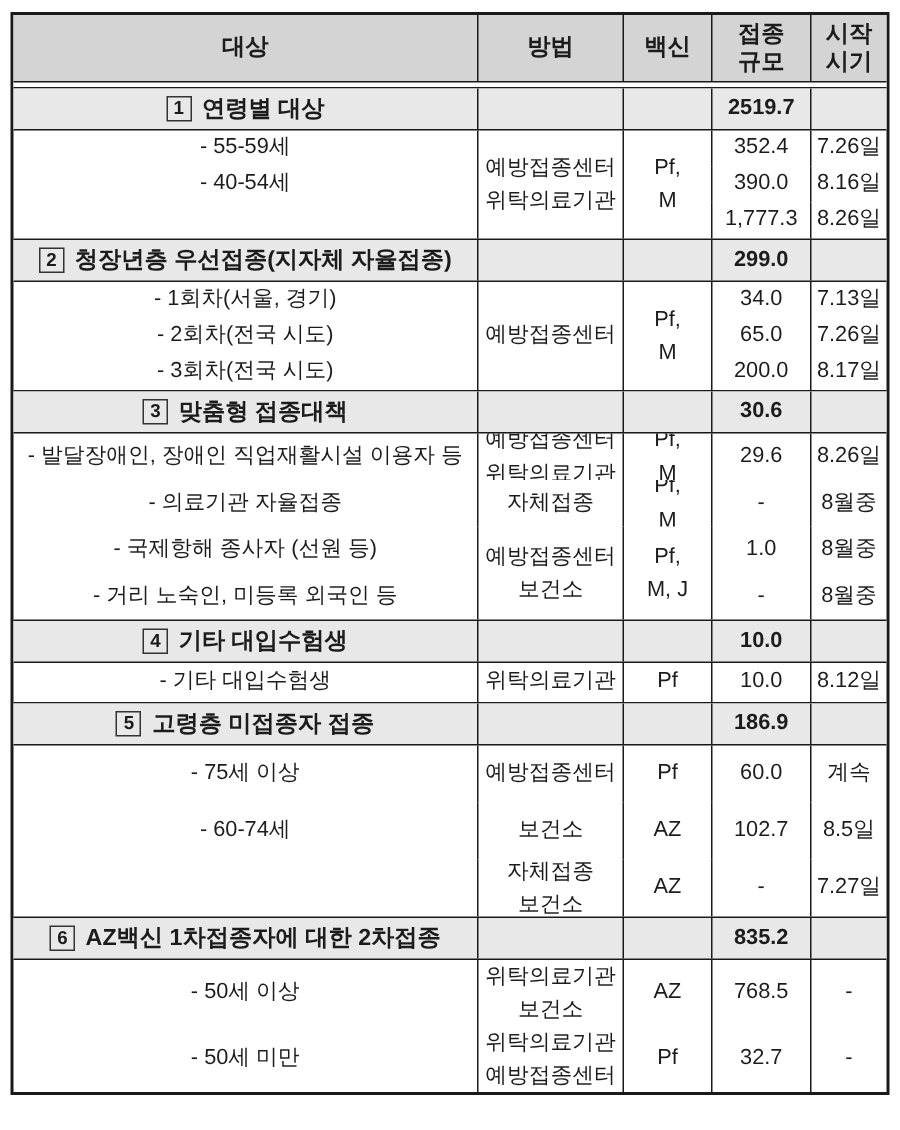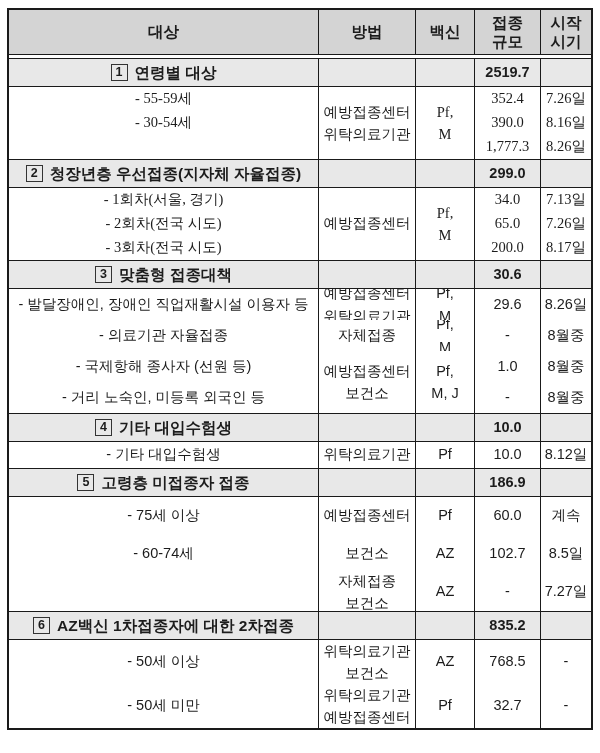--- a/index.html
+++ b/index.html
@@ -35,21 +35,21 @@
   .sec-head .total { font-weight:700; font-size:14.5px; }
   .numbox {
     display:inline-flex; align-items:center; justify-content:center;
     width:17px; height:17px; border:1.5px solid #333;
     font-size:12.5px; font-weight:700; margin-right:7px; line-height:1;
   }
 
   
   .body { border-bottom:1.5px solid #1a1a1a; }
   .body:last-child { border-bottom:none; }
-  .body-s1,.body-s2 { grid-template-rows:repeat(3,24px);font-family:Liberation Serif, serif; }
+  .body-s1,.body-s2 { grid-template-rows:repeat(3,24px); }
   .body-s3 { grid-template-rows:repeat(4,31px); }
   .body-s4 { grid-template-rows:26px; }
   .body-s5 { grid-template-rows:repeat(3,38px); }
   .body-s6 { grid-template-rows:repeat(2,44px);border-radius:30px; }
   .ml { line-height:1.55; }
 </style>
 </head>
 <body>
 
 <div class="page">
@@ -76,21 +76,21 @@
         <span class="numbox">1</span>
         <span>연령별 대상</span>
       </div>
       <div class="cell vline"></div>
       <div class="cell vline"></div>
       <div class="cell vline total">2519.7</div>
       <div class="cell vline"></div>
     </div>
     <div class="grid body body-s1">
       <div class="cell" style="grid-column:1;grid-row:1">- 55-59세</div>
-      <div class="cell" style="grid-column:1;grid-row:2">- 30-54세</div>
+      <div class="cell" style="grid-column:1;grid-row:2">- 40-54세</div>
       <div class="cell vline ml" style="grid-column:2;grid-row:1/span 3">
         <span>예방접종센터</span>
         <span>위탁의료기관</span>
       </div>
       <div class="cell vline ml" style="grid-column:3;grid-row:1/span 3">
         <span>Pf,</span>
         <span>M</span>
       </div>
       <div class="cell vline" style="grid-column:4;grid-row:1">352.4</div>
       <div class="cell vline" style="grid-column:4;grid-row:2">390.0</div>

